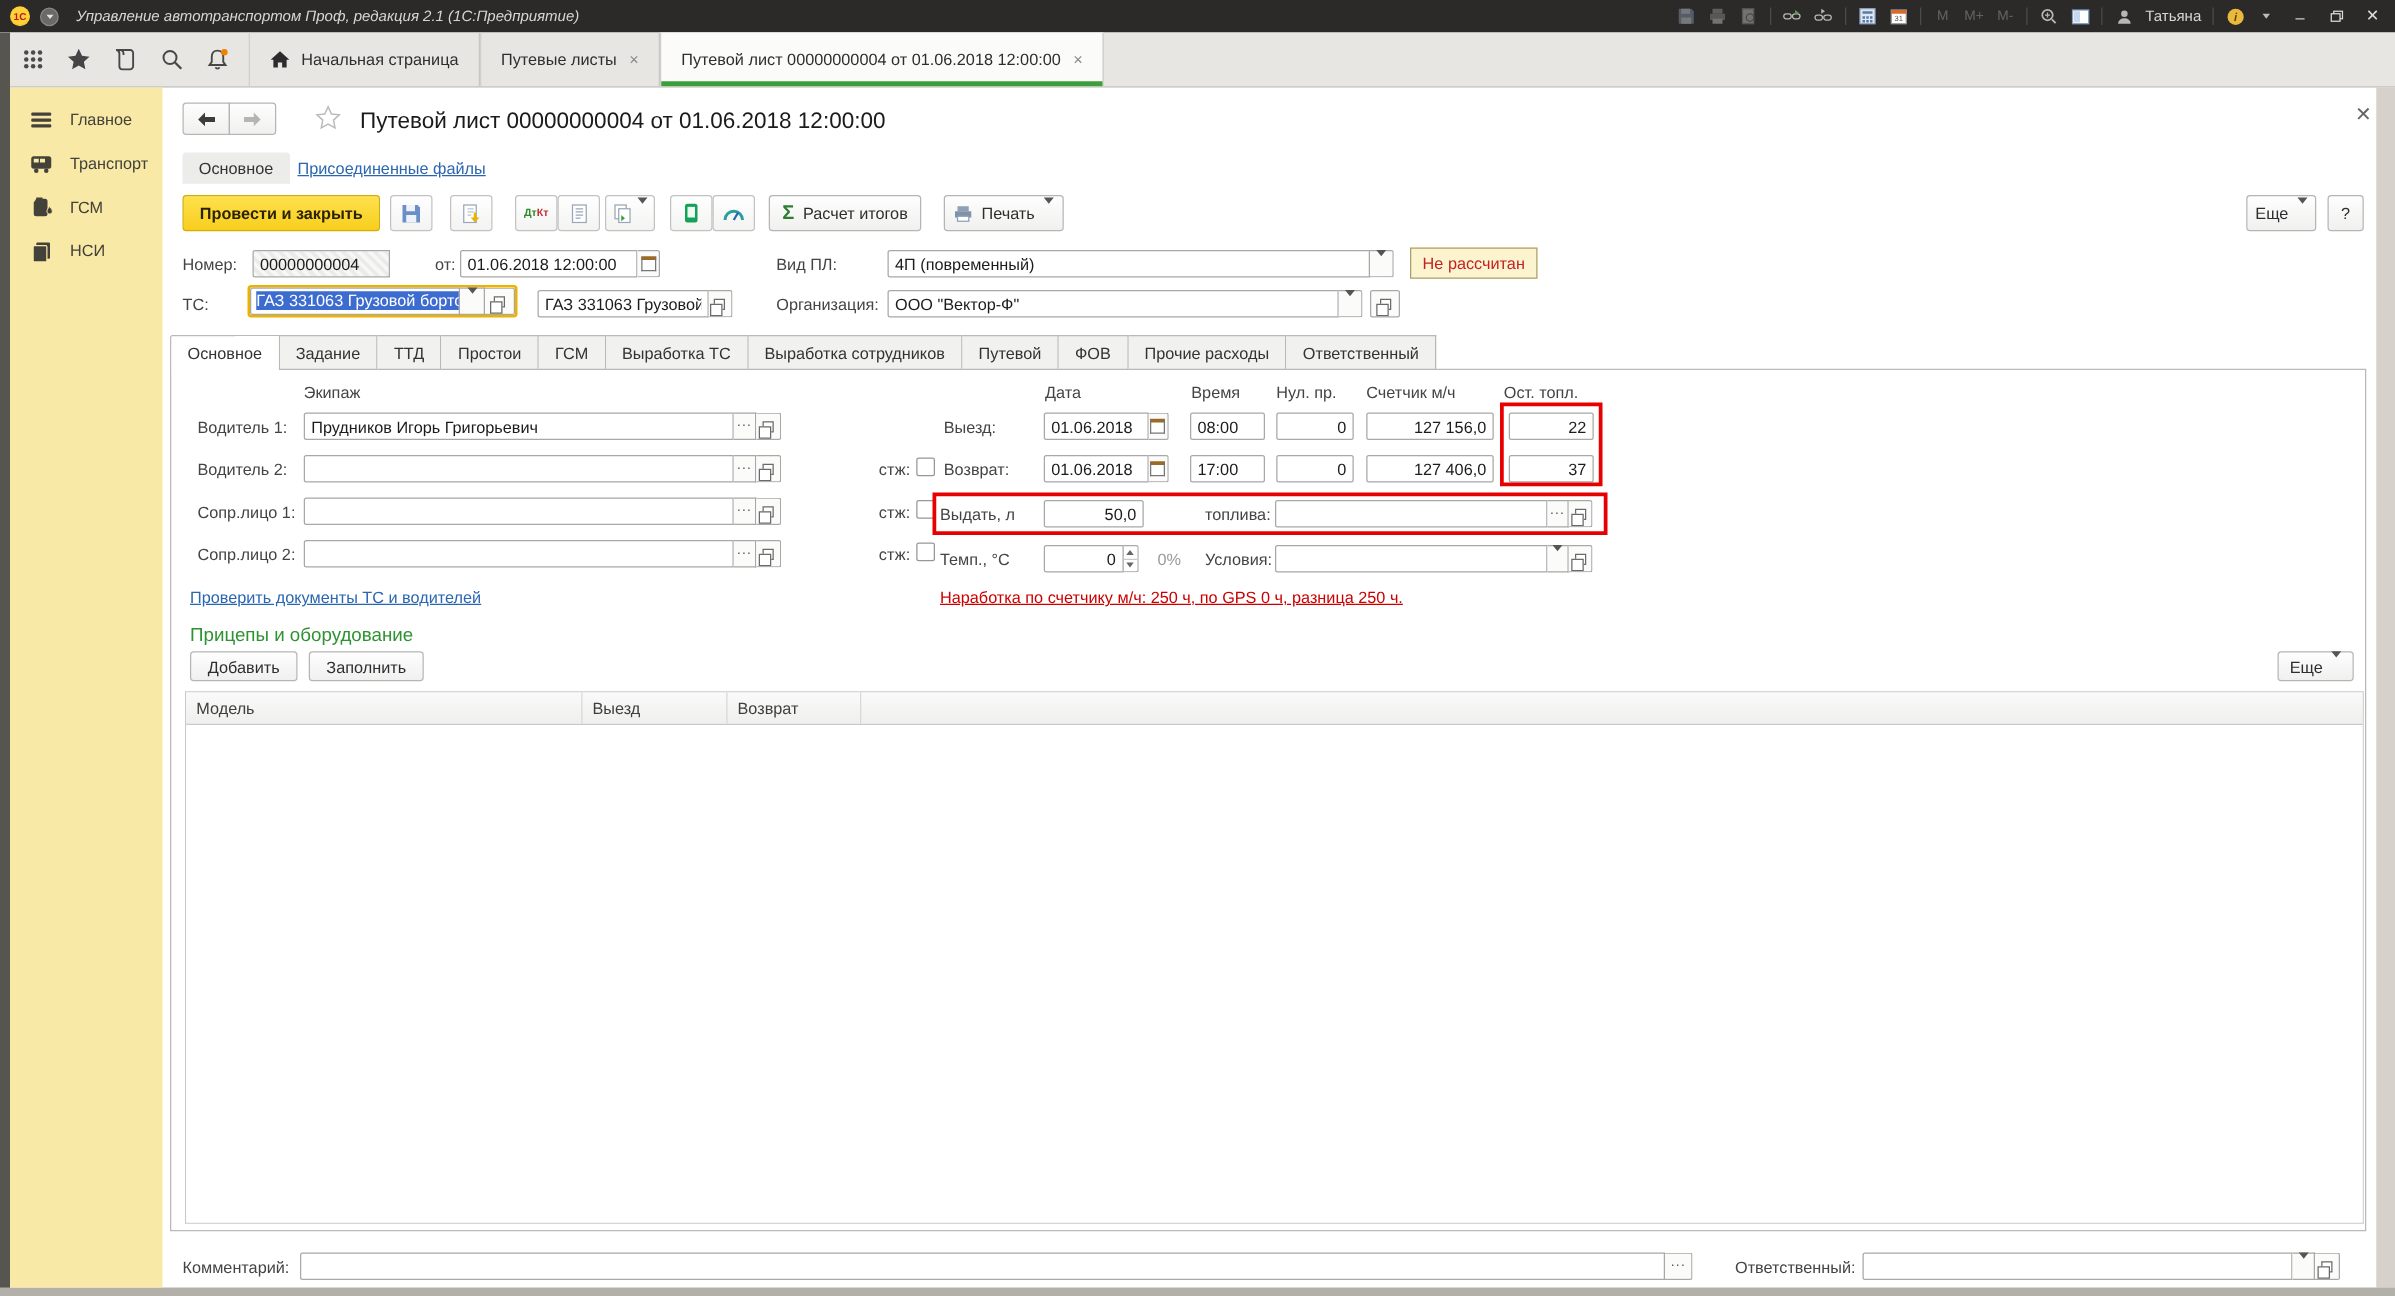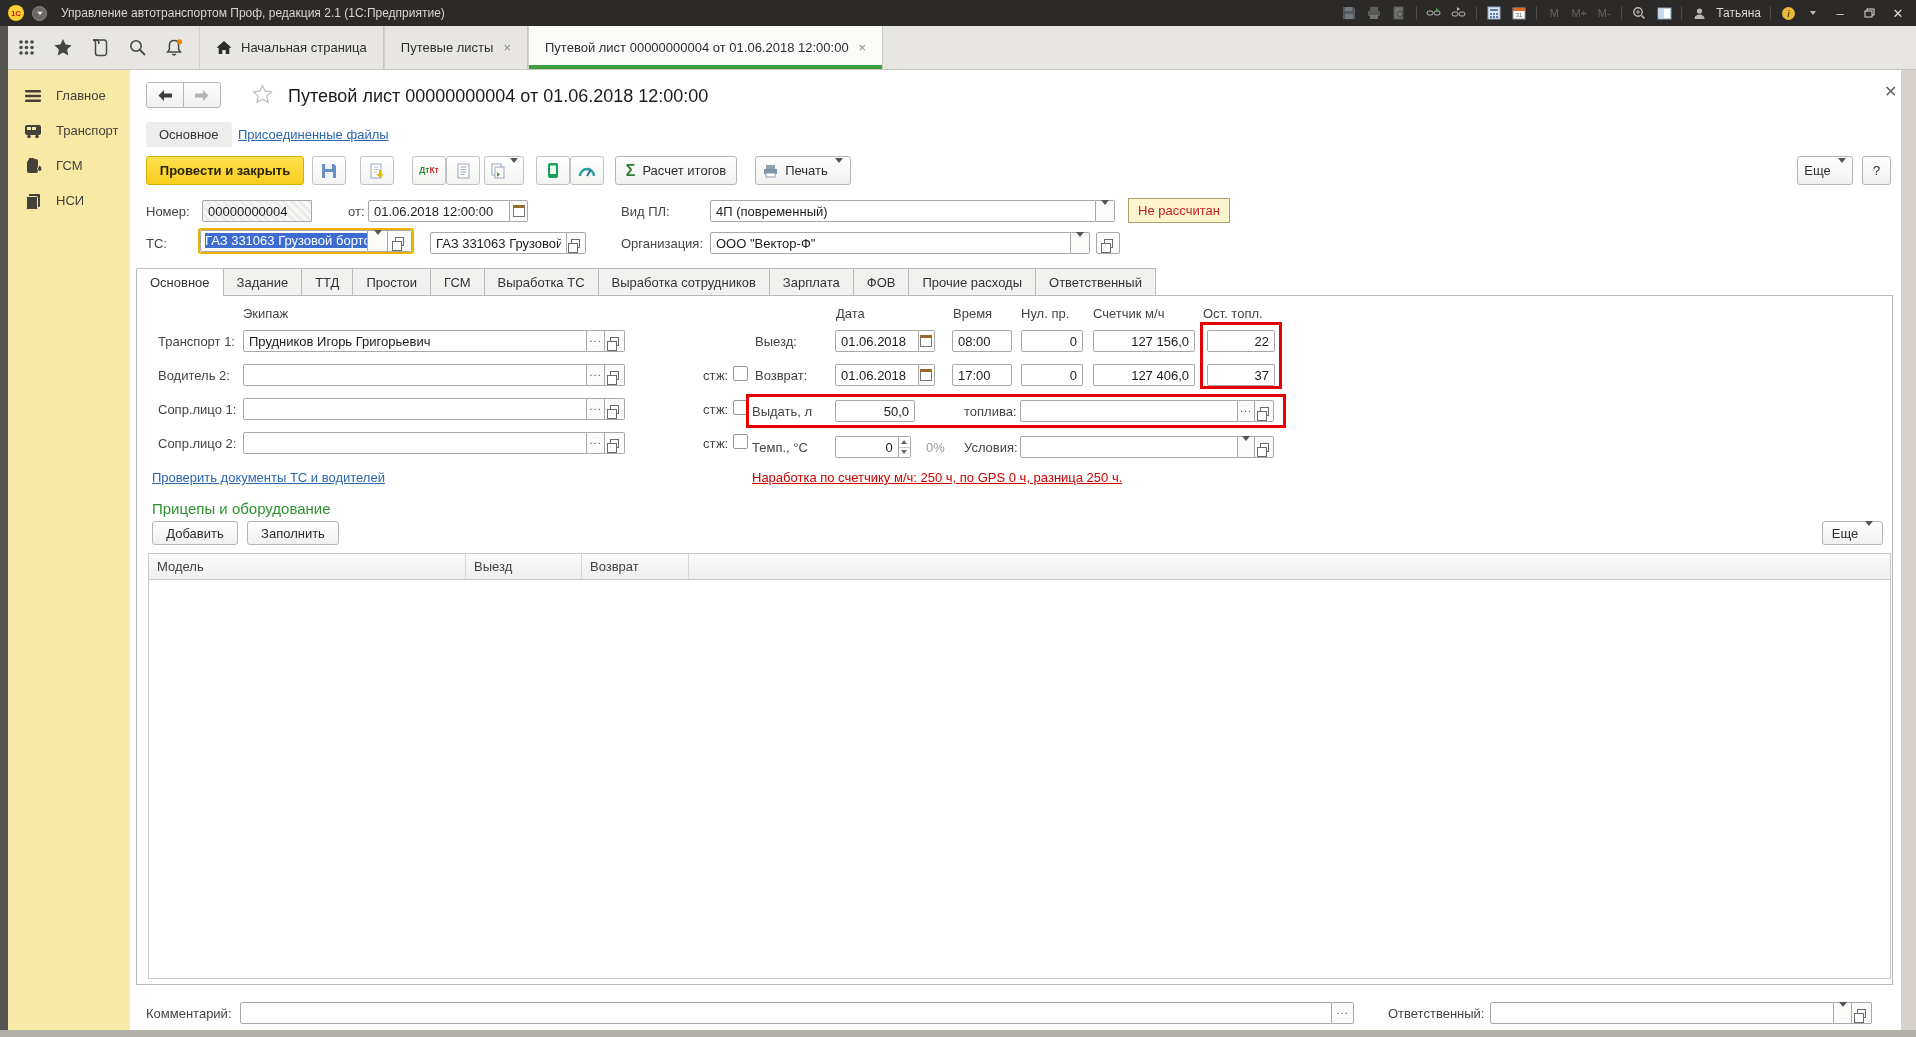--- a/index.html
+++ b/index.html
@@ -10,21 +10,21 @@
 
   
   #titlebar { position:absolute; left:0; top:0; width:1916px; height:26px; background:#2b2a28;
               display:flex; align-items:center; padding:0 8px; color:#d8d6d2; font-size:12px; gap:8px; }
   .logo-1c { width:16px; height:16px; border-radius:50%; background:radial-gradient(circle at 50% 45%,#ffd23a 55%,#f0a400 100%);
              display:flex; align-items:center; justify-content:center; font-size:8px; font-weight:bold; color:#c01818; }
   .logo-drop { width:15px; height:15px; border-radius:50%; background:#6b6965; border:1px solid #8a8883;
                display:flex; align-items:center; justify-content:center; }
   .caret-d { width:0; height:0; border-left:4px solid transparent; border-right:4px solid transparent; border-top:5px solid #e6e4e0; }
   .caret-d.sm { border-left-width:3px; border-right-width:3px; border-top-width:4px; border-top-color:#bdbbb7; }
-  #titlebar .title-text { margin-left:6px; white-space:nowrap; }
+  #titlebar .title-text { margin-left:6px; white-space:nowrap;font-style:italic; }
   .tb-right { margin-left:auto; display:flex; align-items:center; gap:9px; }
   .ti { height:18px; min-width:16px; display:flex; align-items:center; justify-content:center; color:#b9b7b3; font-size:11px; }
   .ti.dis { opacity:.4; }
   .tb-sep { width:1px; height:14px; background:#4c4b47; }
   .win-ctl { font-size:13px; color:#dddbd7; width:20px; text-align:center; }
 
   
   #tabbar { position:absolute; left:0; top:26px; width:1916px; height:44px; background:#e7e6e3;
             border-bottom:1px solid #c6c4c0; display:flex; align-items:stretch; }
   #quick-icons { display:flex; align-items:center; gap:17px; padding:0 15px 0 16px; }
@@ -461,31 +461,31 @@
   </section>
 
   <div id="inner-tabs">
     <div class="itab active">Основное</div>
     <div class="itab">Задание</div>
     <div class="itab">ТТД</div>
     <div class="itab">Простои</div>
     <div class="itab">ГСМ</div>
     <div class="itab">Выработка ТС</div>
     <div class="itab">Выработка сотрудников</div>
-    <div class="itab">Зарплата</div>
+    <div class="itab">Путевой</div>
     <div class="itab">ФОВ</div>
     <div class="itab">Прочие расходы</div>
     <div class="itab">Ответственный</div>
   </div>
   <div id="tabbox"></div>
 
   <section>
     <span class="flbl" style="left:243px;top:306px;">Экипаж</span>
 
-    <span class="flbl" style="left:158px;top:334px;">Транспорт 1:</span>
+    <span class="flbl" style="left:158px;top:334px;">Водитель 1:</span>
     <div class="grp" style="left:243px;top:330px;width:382px;">
       <input class="inp" value="Прудников Игорь Григорьевич" style="">
       <span class="mini dots"></span>
       <span class="mini" style="width:22px;">
           <span class="open-ico"></span>
         </span>
     </div>
 
     <span class="flbl" style="left:158px;top:368px;">Водитель 2:</span>
     <div class="grp" style="left:243px;top:364px;width:382px;">

